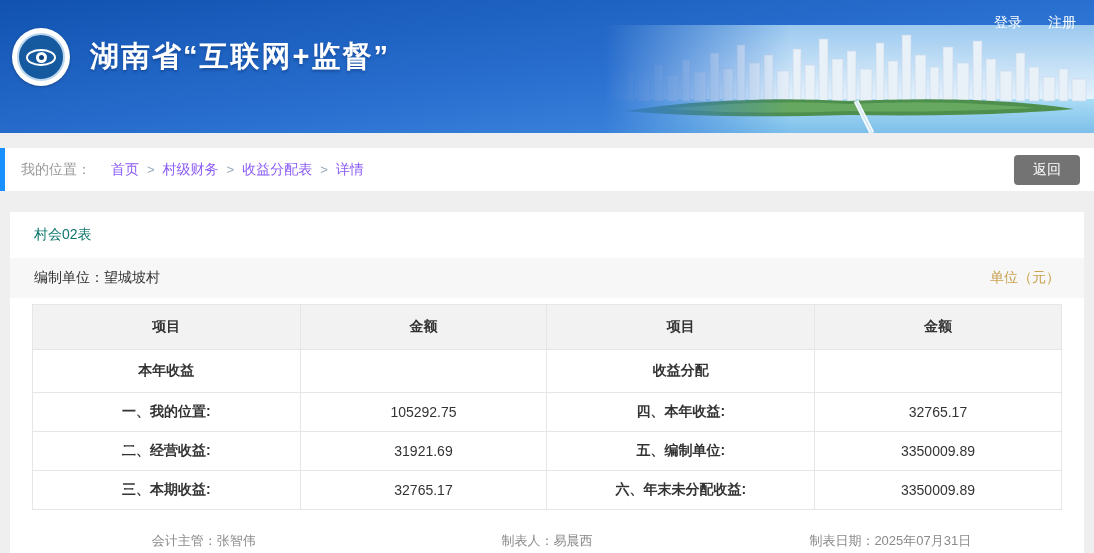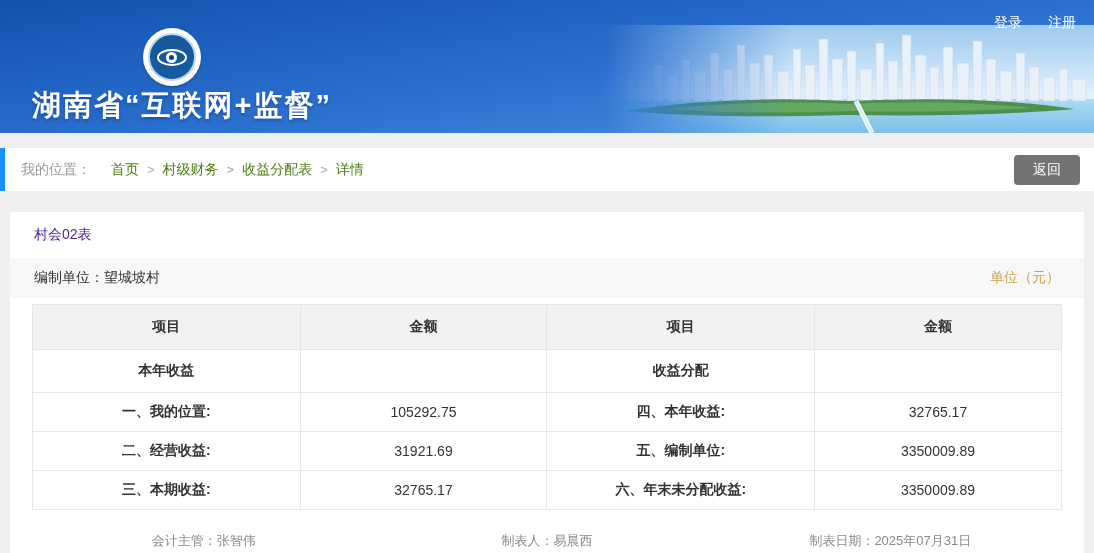--- a/index.html
+++ b/index.html
@@ -23,21 +23,21 @@
     -webkit-mask-image:linear-gradient(to right,transparent 0,#000 38%);
     mask-image:linear-gradient(to right,transparent 0,#000 38%);
   }
   .skyline-wrap svg { display:block; width:100%; height:100%; }
   .auth-links {
     position:absolute; top:14px; right:18px; z-index:3;
     font-size:14px; color:#fff;
   }
   .auth-links a { color:#fff; text-decoration:none; margin-left:22px; cursor:pointer; }
   .brand {
-    position:absolute; left:12px; top:28px; display:flex; align-items:center; z-index:2;flex-direction:column;
+    position:absolute; left:12px; top:28px; display:flex; align-items:center; z-index:2;
   }
   .logo {
     width:58px; height:58px; border-radius:50%;
     background:#fff; display:flex; align-items:center; justify-content:center;
     box-shadow:0 1px 3px rgba(0,0,0,.25);
   }
   .logo-inner {
     width:48px; height:48px; border-radius:50%;
     background:#15599f; border:2px solid #bcd6ee;
     display:flex; align-items:center; justify-content:center;
@@ -55,33 +55,33 @@
   }
 
   
   .crumb-bar {
     margin-top:15px; height:43px; background:#fff;
     border-left:5px solid #1890ff;
     display:flex; align-items:center; padding:0 14px 0 16px;
     font-size:14px;
   }
   .crumb-label { color:#999; margin-right:14px; }
-  .crumb-link { color:#4d7c0f; text-decoration:none; cursor:pointer; margin:16px 6px; }
+  .crumb-link { color:#8b5cf6; text-decoration:none; cursor:pointer; margin:16px 6px; }
   .crumb-sep { color:#9ab; margin:0 2px; font-size:13px; }
   .back-btn {
     margin-left:auto; background:#737373; color:#fff; border:none;
     font-size:14px; padding:6px 19px; border-radius:4px; cursor:pointer;
     font-family:inherit;
   }
 
   
   .panel {
     margin:21px 10px 0 10px; background:#fff; min-height:341px; padding-bottom:10px;
   }
-  .report-title { padding:14px 24px; font-size:14px; color:#4c1d95; }
+  .report-title { padding:14px 24px; font-size:14px; color:#0f766e; }
   .report-meta {
     background:#f7f7f7; padding:11px 24px; font-size:14px;
     display:flex; justify-content:space-between; align-items:center;
   }
   .report-meta .unit-note { color:#c9a24e; }
 
   .grid-wrap { margin:6px 22px 0 22px; }
   table.report {
     width:100%; border-collapse:collapse; table-layout:fixed; font-size:14px;
   }

